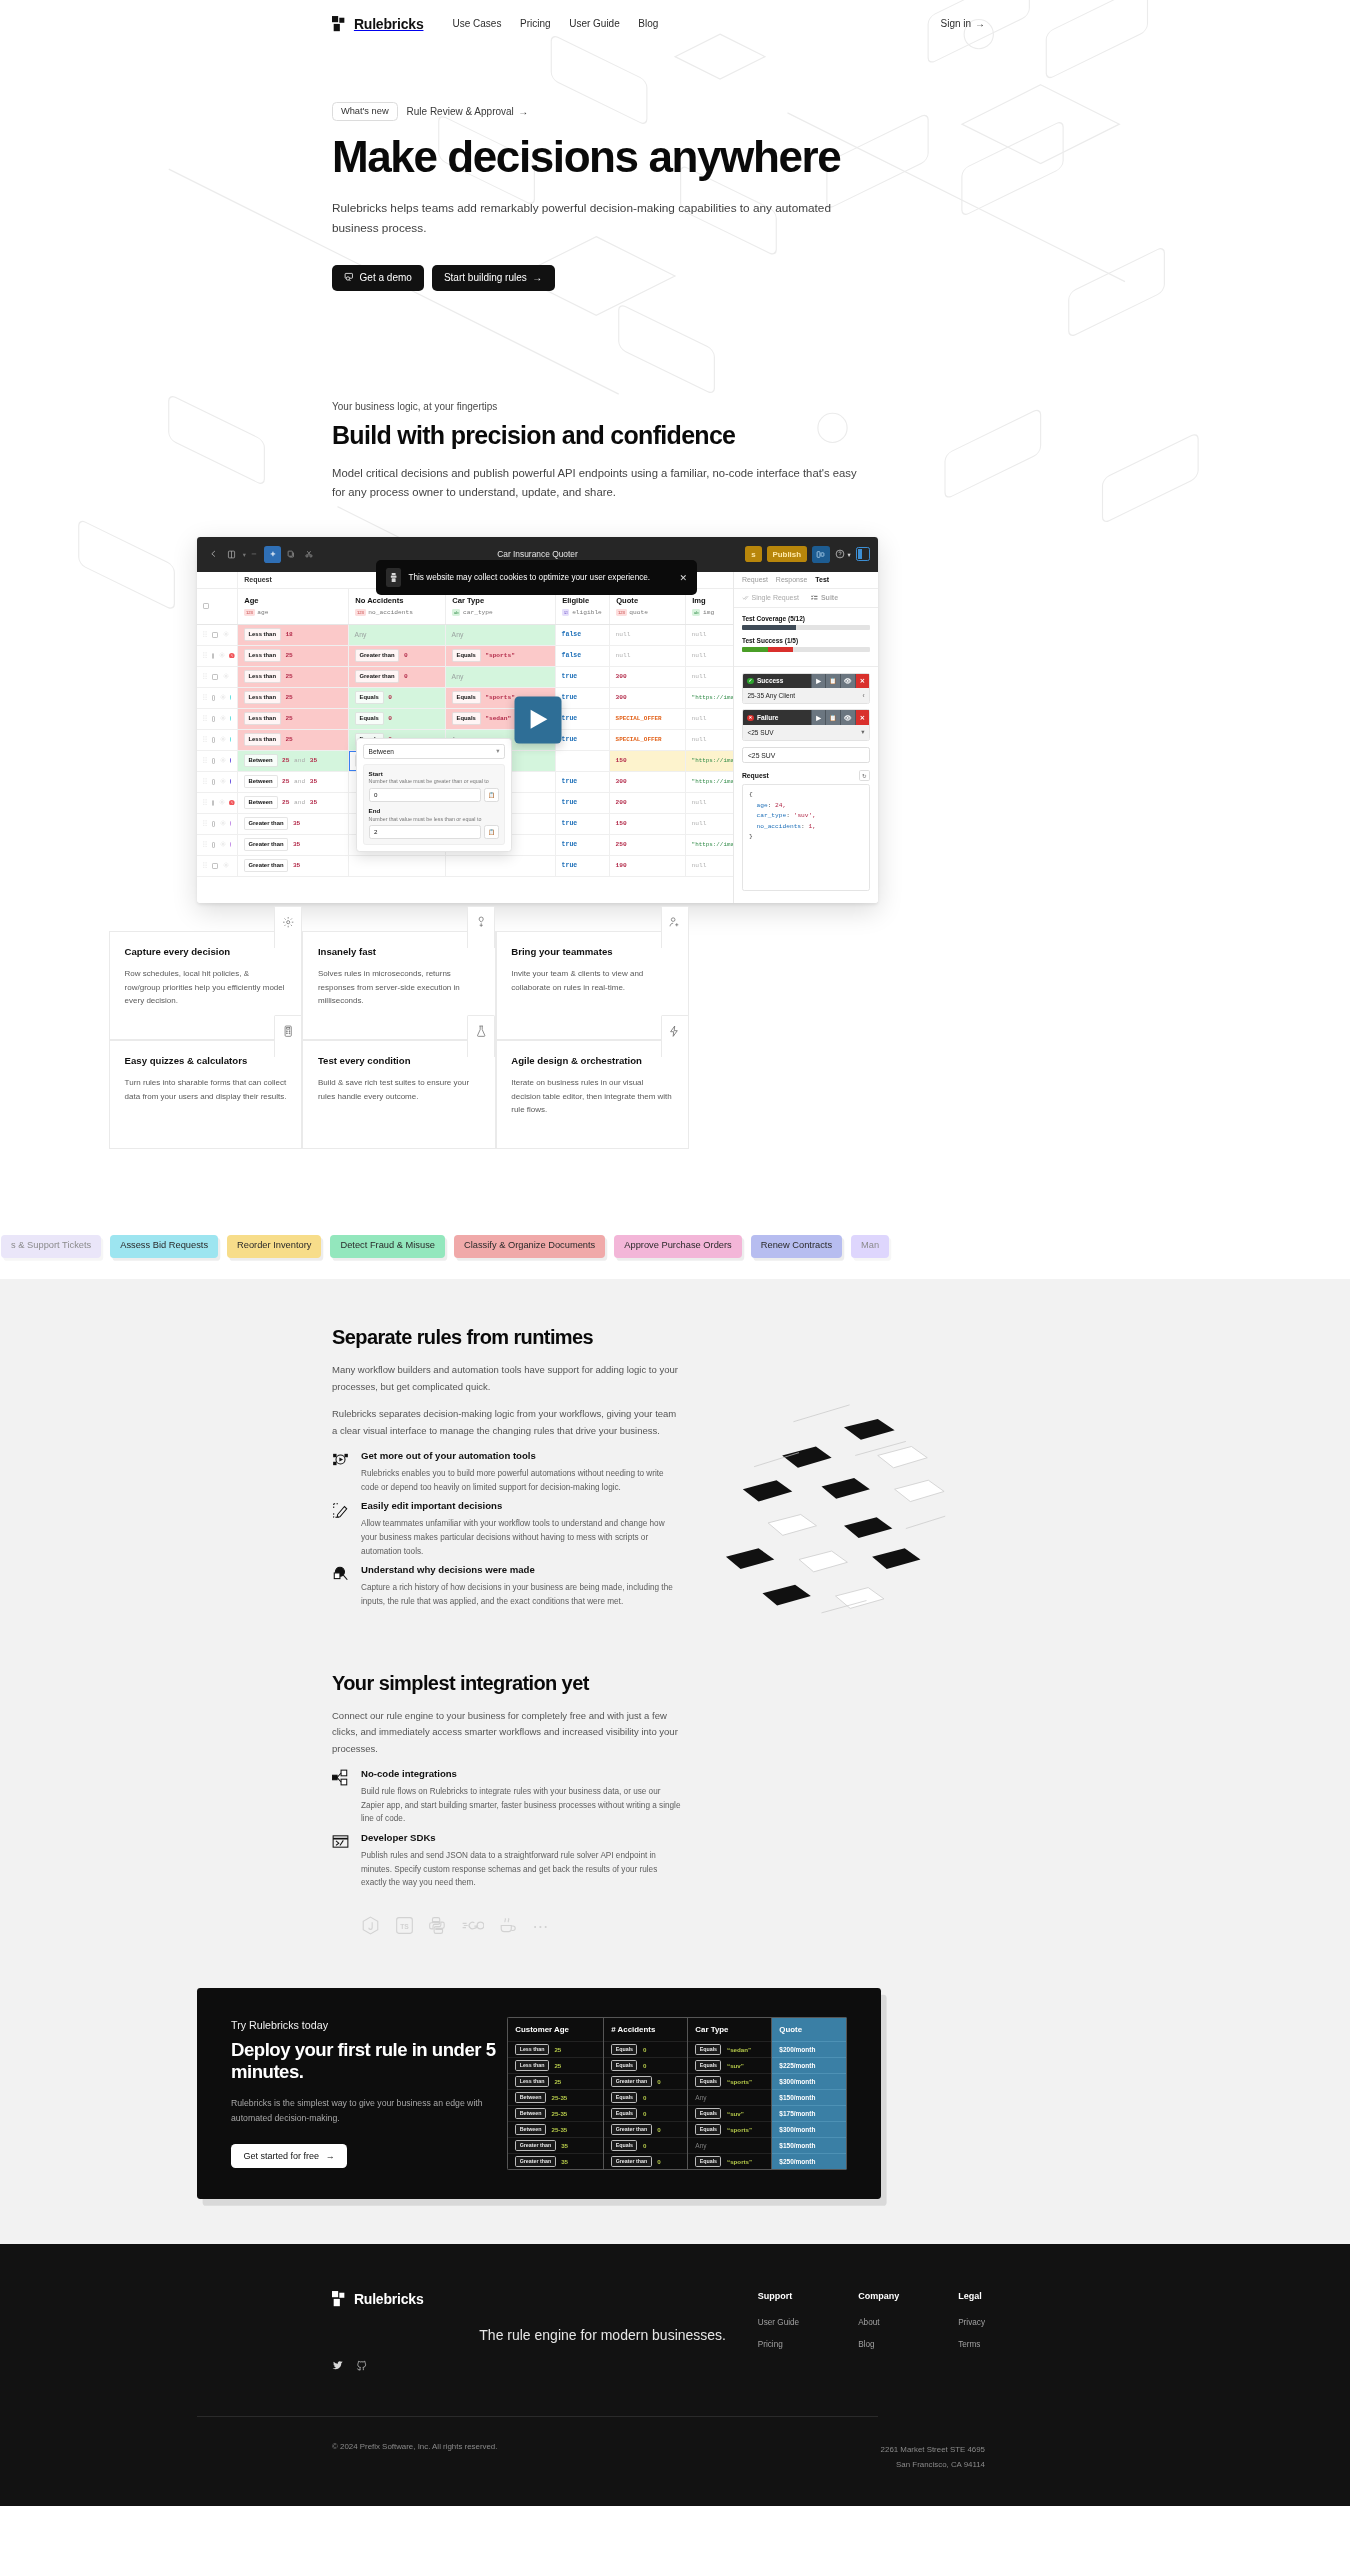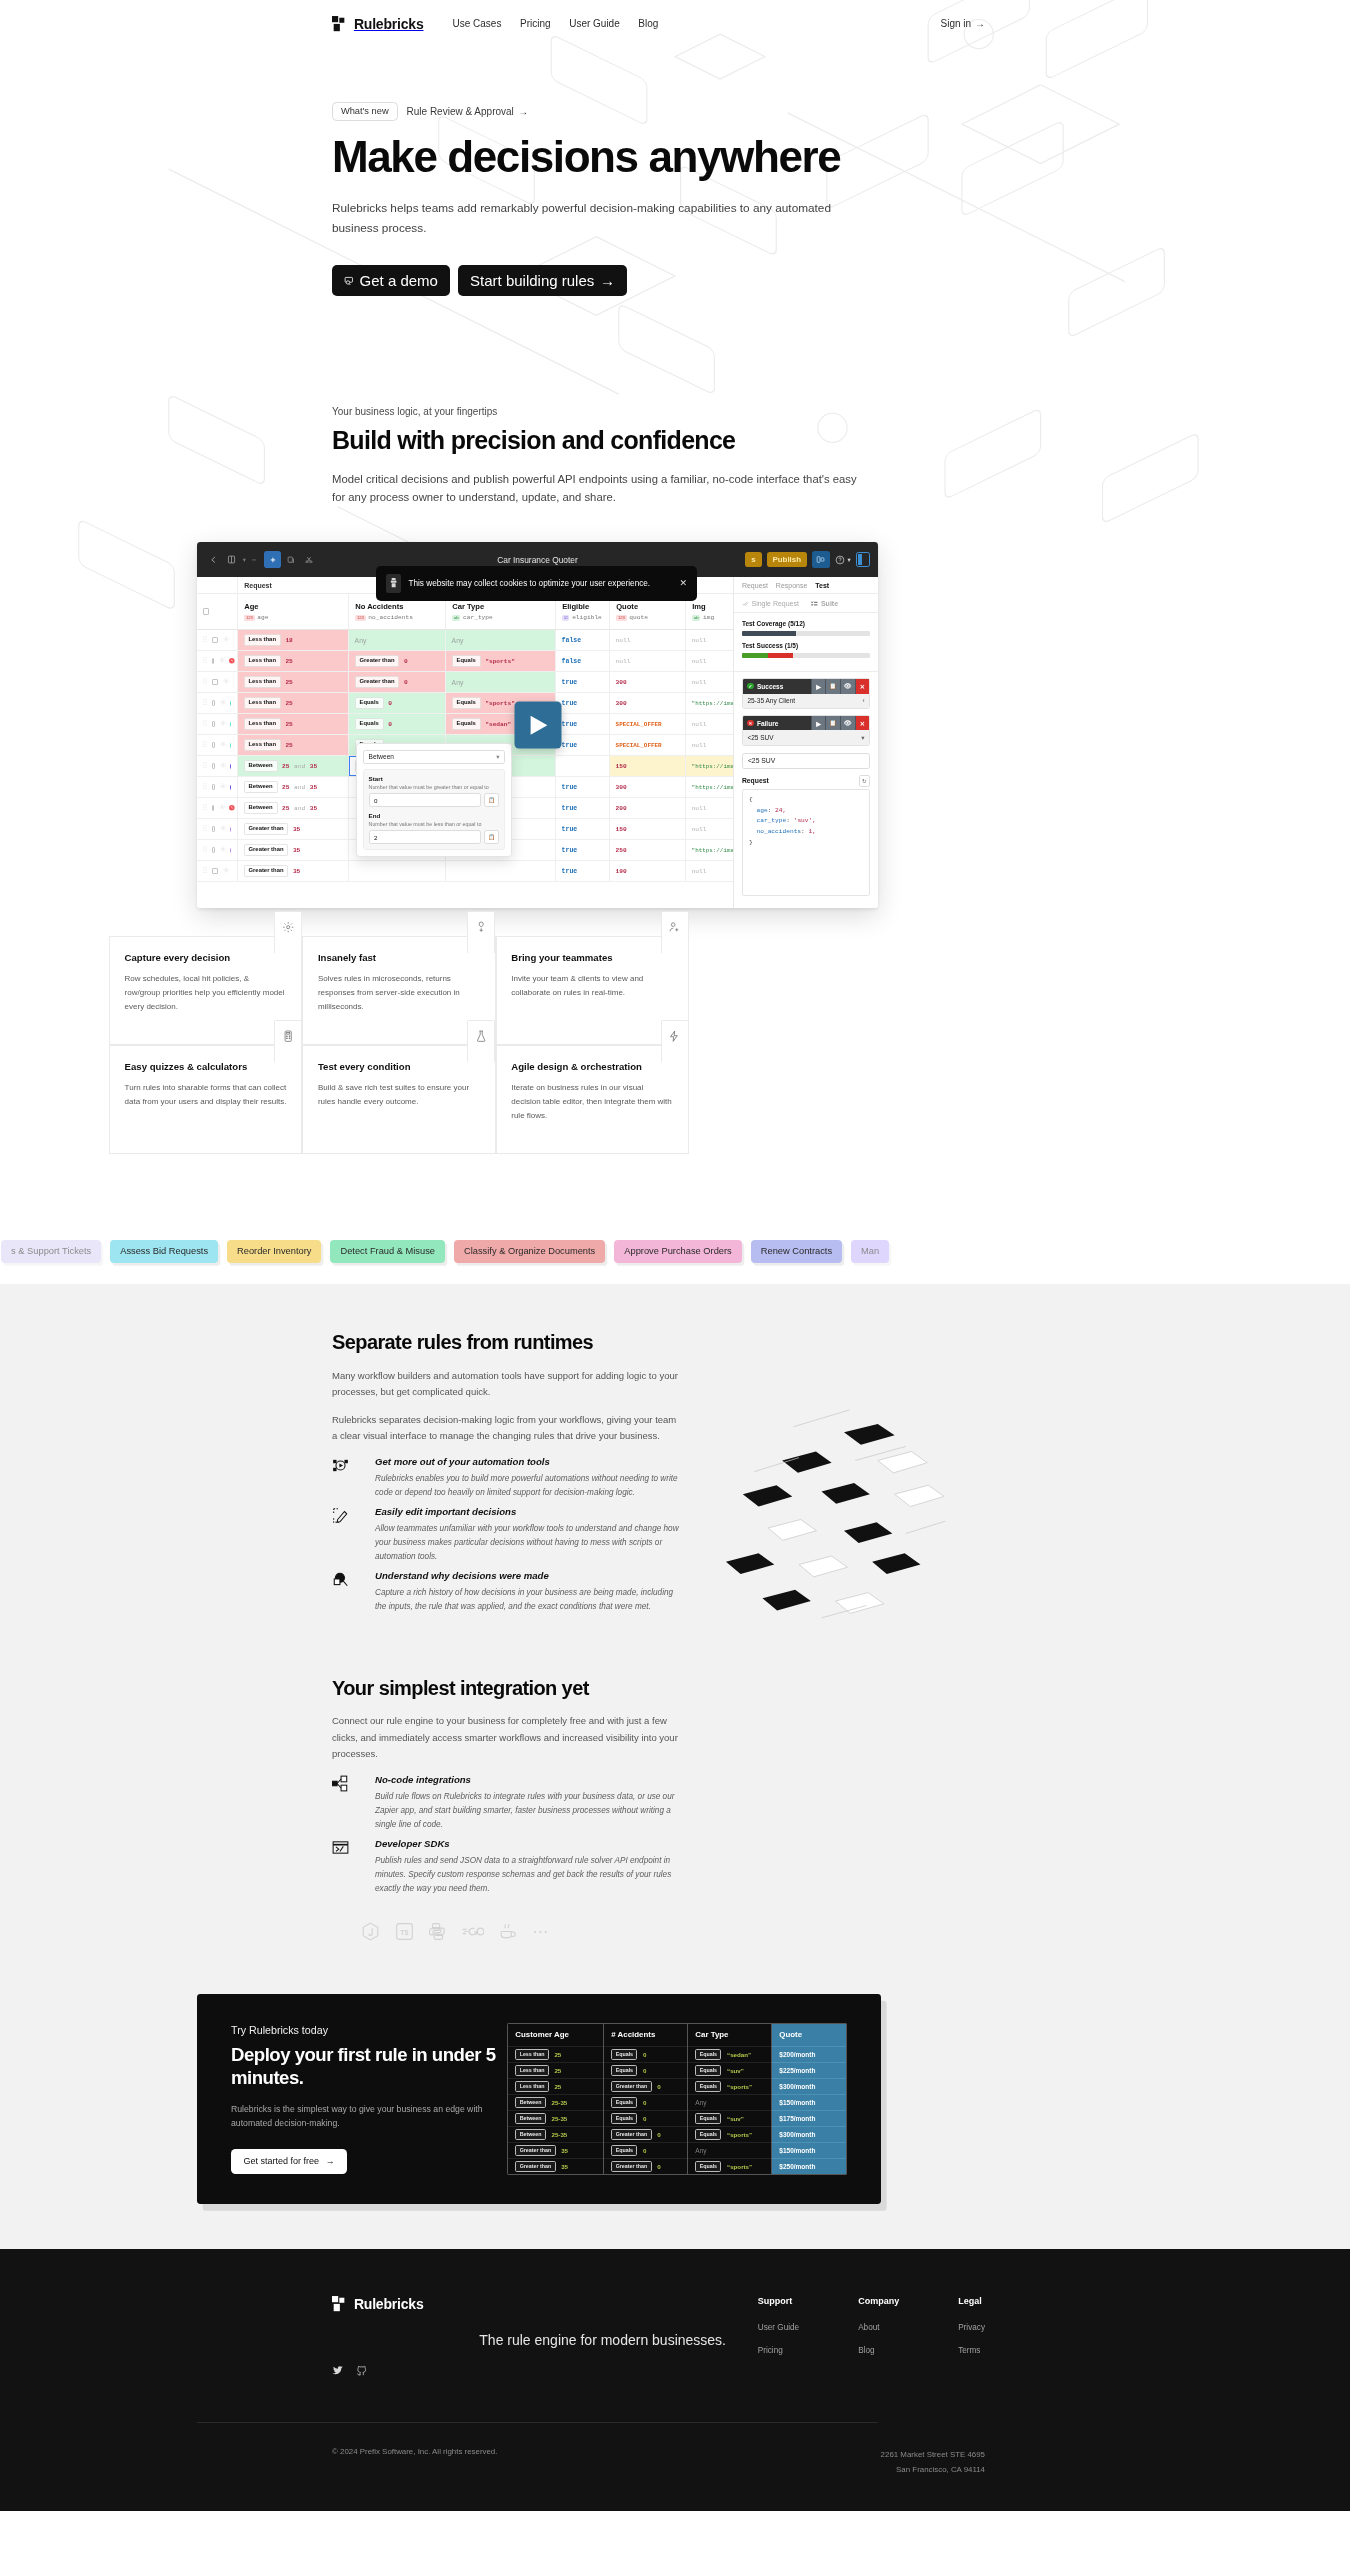--- a/index.html
+++ b/index.html
@@ -47,21 +47,21 @@
   }
   .whatsnew-link { font-size: 10px; color: #3a3a3a; text-decoration: none; display: flex; gap: 4.5px; align-items: center; }
   h1.hero-title {
     font-size: 44px; font-weight: 800; letter-spacing: -1.4px;
     line-height: 1.0; margin-bottom: 20px; color: #0a0a0a;
   }
   p.hero-sub { font-size: 11.8px; line-height: 1.62; color: #3f3f3f; max-width: 523px; margin-bottom: 27px; }
   .hero-btns { display: flex; gap: 7.3px; }
   .btn-dark {
     background: #111; color: #fff; border-radius: 5px;
-    font-size: 15px; padding: 7.3px 12.4px; display: inline-flex;
+    font-size: 10px; padding: 7.3px 12.4px; display: inline-flex;
     align-items: center; gap: 5.6px; text-decoration: none; border: none; cursor: pointer; text-align: right;
   }
 
   
   .precision { position: relative; z-index: 4; padding-top: 110px; }
   .eyebrow { font-size: 10px; color: #4a4a4a; margin-bottom: 9px; }
   h2.sec-title { font-size: 25px; font-weight: 800; letter-spacing: -0.7px; color: #0a0a0a; margin-bottom: 14.6px; }
   p.sec-sub { font-size: 11.3px; line-height: 1.6; color: #444; max-width: 529px; }
 
   
@@ -217,21 +217,21 @@
     color: #2a2a2a; line-height: 1;
   }
 
   
   .greysec { position: relative; background: #f2f2f2; padding-top: 47px; padding-bottom: 51px; z-index: 3; margin-top: 11.3px; }
   .twocol { display: flex; width: 1080px; margin: 0 auto; }
   .col-left { width: 349px; margin-left: 197px; }
   .col-right { flex: 1; position: relative; }
   h2.g-title { font-size: 20px; font-weight: 800; letter-spacing: -0.6px; color: #0a0a0a; margin-bottom: 13.5px; }
   p.g-body { font-size: 9.5px; line-height: 1.72; color: #555; margin-bottom: 11.3px; }
-  .ftr-item { display: flex; gap: 24px; margin-top: 6px; font-style: italic; }
+  .ftr-item { display: flex; gap: 10px; margin-top: 6px; }
   .ftr-ico { width: 19px; flex: 0 0 19px; padding-top: 1.1px; color: #111; }
   .ftr-item h4 { font-size: 9.6px; font-weight: 700; color: #111; margin-bottom: 5.6px; }
   .ftr-item p { font-size: 8.2px; line-height: 1.68; color: #5d5d5d; }
 
   .sdkrow { display: flex; gap: 14.6px; align-items: center; margin-top: 26px; margin-left: 29px; color: #d2d2d2; }
 
   
   .isoart { position: absolute; left: 28px; top: 62px; width: 315px; height: 253px; }
 
   

